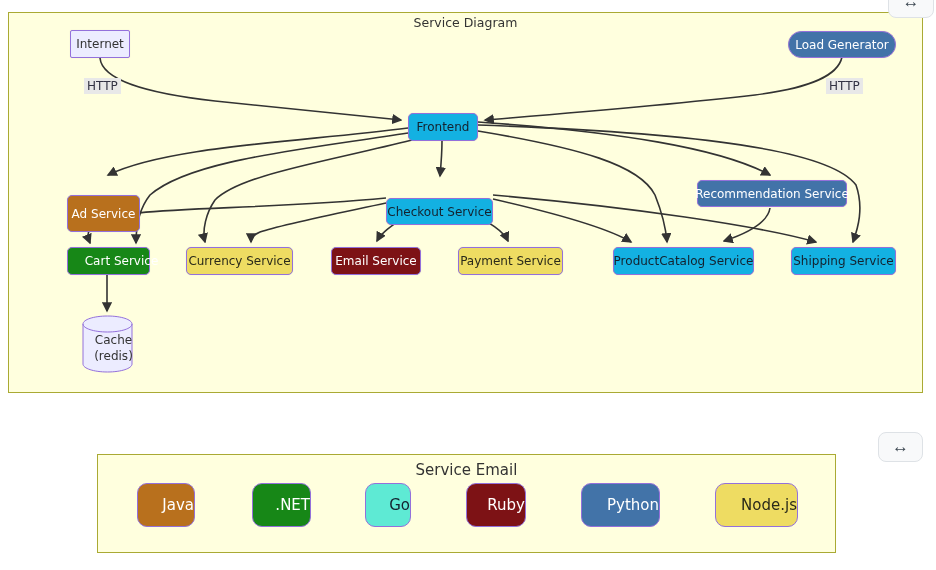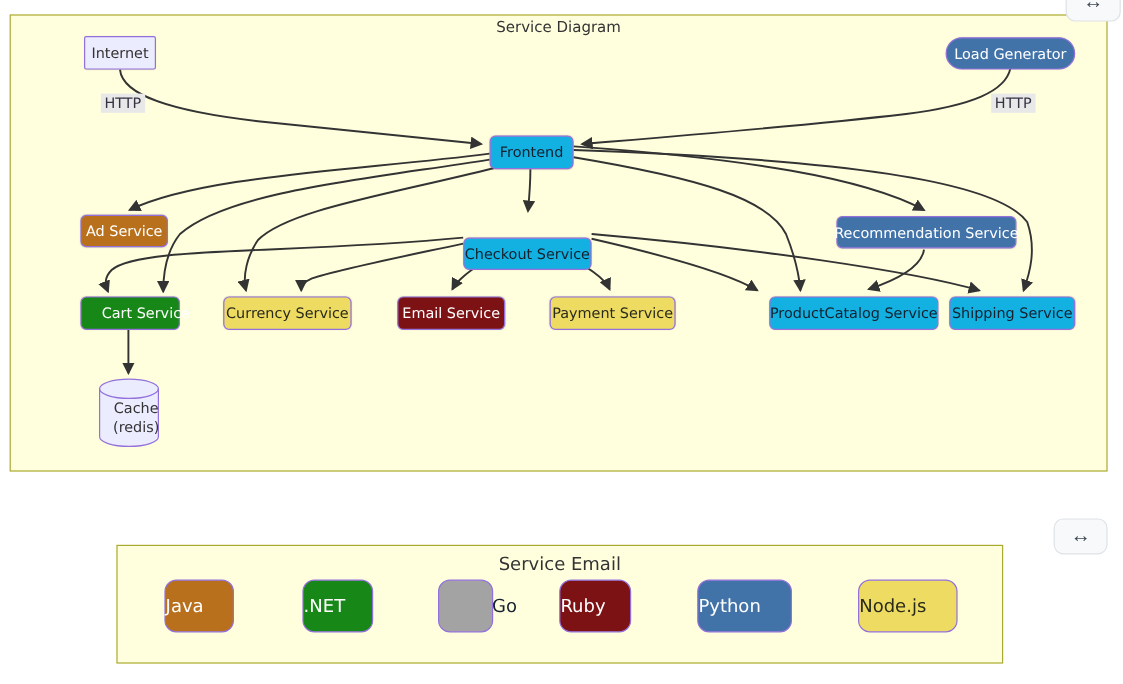--- a/index.html
+++ b/index.html
@@ -56,21 +56,21 @@
     line-height: 16px;
     margin-left: 12px;
   }
 
   .legend-item {
     position: absolute;
     top: 483px;
     height: 44px;
     display: flex;
     align-items: center;
-    justify-content: flex-start;
+    justify-content: flex-end;
     font-size: 15px;
     border: 1px solid #9370db;
     border-radius: 10px;
   }
 
   .expand-btn {
     position: absolute;
     width: 46px;
     height: 32px;
     background: #f8f9fa;
@@ -125,21 +125,21 @@
   </div>
 
   <div class="node stadium" style="left: 788px; top: 31px; width: 108px; height: 27px; background-color: rgb(66, 115, 168); color: rgb(255, 255, 255);">
     <span>Load Generator</span>
   </div>
 
   <div class="node" style="left: 408px; top: 113px; width: 70px; height: 28px; background-color: rgb(19, 177, 226); color: rgb(20, 33, 46);">
     <span>Frontend</span>
   </div>
 
-  <div class="node" style="left: 67px; top: 179px; width: 73px; height: 27px; background-color: rgb(184, 112, 29); color: rgb(255, 255, 255);">
+  <div class="node" style="left: 67px; top: 195px; width: 73px; height: 37px; background-color: rgb(184, 112, 29); color: rgb(255, 255, 255);">
     <span>Ad Service</span>
   </div>
 
   <div class="node" style="left: 386px; top: 180px; width: 107px; height: 27px; background-color: rgb(19, 177, 226); color: rgb(20, 33, 46); margin-top: 18px;">
     <span>Checkout Service</span>
   </div>
 
   <div class="node" style="left: 697px; top: 180px; width: 150px; height: 27px; background-color: rgb(66, 115, 168); color: rgb(255, 255, 255);">
     <span>Recommendation Service</span>
   </div>
@@ -153,21 +153,21 @@
   </div>
 
   <div class="node" style="left: 331px; top: 247px; width: 90px; height: 28px; background-color: rgb(125, 18, 21); color: rgb(255, 255, 255);">
     <span>Email Service</span>
   </div>
 
   <div class="node" style="left: 458px; top: 247px; width: 105px; height: 28px; background-color: rgb(238, 220, 98); color: rgb(42, 42, 26);">
     <span>Payment Service</span>
   </div>
 
-  <div class="node" style="left: 613px; top: 247px; width: 141px; height: 28px; background-color: rgb(19, 177, 226); color: rgb(20, 33, 46); margin-left: 28px;">
+  <div class="node" style="left: 613px; top: 247px; width: 141px; height: 28px; background-color: rgb(19, 177, 226); color: rgb(20, 33, 46);">
     <span>ProductCatalog Service</span>
   </div>
 
   <div class="node" style="left: 791px; top: 247px; width: 105px; height: 28px; background-color: rgb(19, 177, 226); color: rgb(20, 33, 46);">
     <span>Shipping Service</span>
   </div>
 
   <div class="cyl" style="left:82px; top:315px; width:51px; height:58px;">
     <svg width="51" height="58" viewBox="0 0 51 58">
       <path d="M1,9 C1,4.6 11.7,1 25.5,1 C39.3,1 50,4.6 50,9 L50,49 C50,53.4 39.3,57 25.5,57 C11.7,57 1,53.4 1,49 Z" fill="#ececff" stroke="#9370db" stroke-width="1"></path>
@@ -181,21 +181,21 @@
 
   <div class="panel" style="left:97px; top:454px; width:739px; height:99px;"></div>
   <div class="panel-title legend-title" style="top:461px; left:97px; width:739px;">Service Email</div>
 
   <div class="legend-item" style="left: 137px; width: 58px; background-color: rgb(184, 112, 29); color: rgb(255, 255, 255);">
     <span>Java</span>
   </div>
   <div class="legend-item" style="left: 252px; width: 59px; background-color: rgb(23, 135, 23); color: rgb(255, 255, 255);">
     <span>.NET</span>
   </div>
-  <div class="legend-item" style="left: 365px; width: 45px; background-color: #a3a3a3; color: rgb(20, 33, 46); padding-left: 44px;">
+  <div class="legend-item" style="left: 365px; width: 45px; background-color: #5eead4; color: rgb(20, 33, 46); padding-left: 44px;">
     <span>Go</span>
   </div>
   <div class="legend-item" style="left: 466px; width: 60px; background-color: rgb(125, 18, 21); color: rgb(255, 255, 255);">
     <span>Ruby</span>
   </div>
   <div class="legend-item" style="left: 581px; width: 79px; background-color: rgb(66, 115, 168); color: rgb(255, 255, 255);">
     <span>Python</span>
   </div>
   <div class="legend-item" style="left: 715px; width: 83px; background-color: rgb(238, 220, 98); color: rgb(42, 42, 26);">
     <span>Node.js</span>

